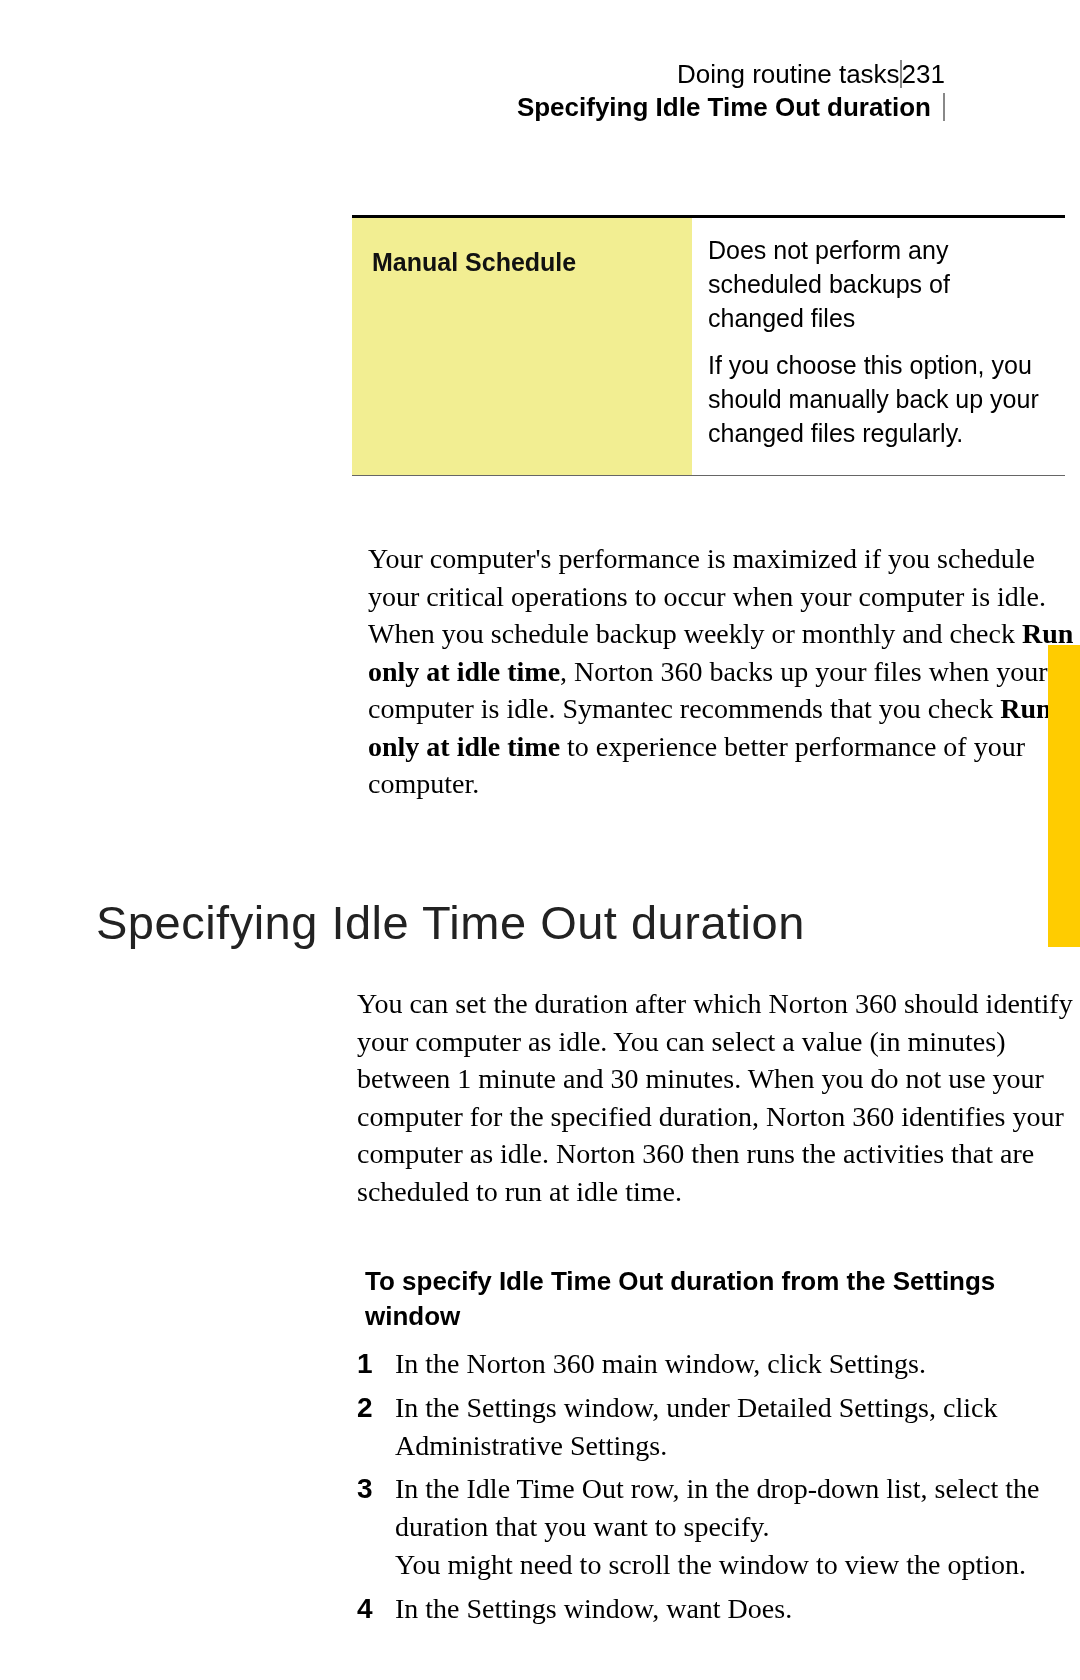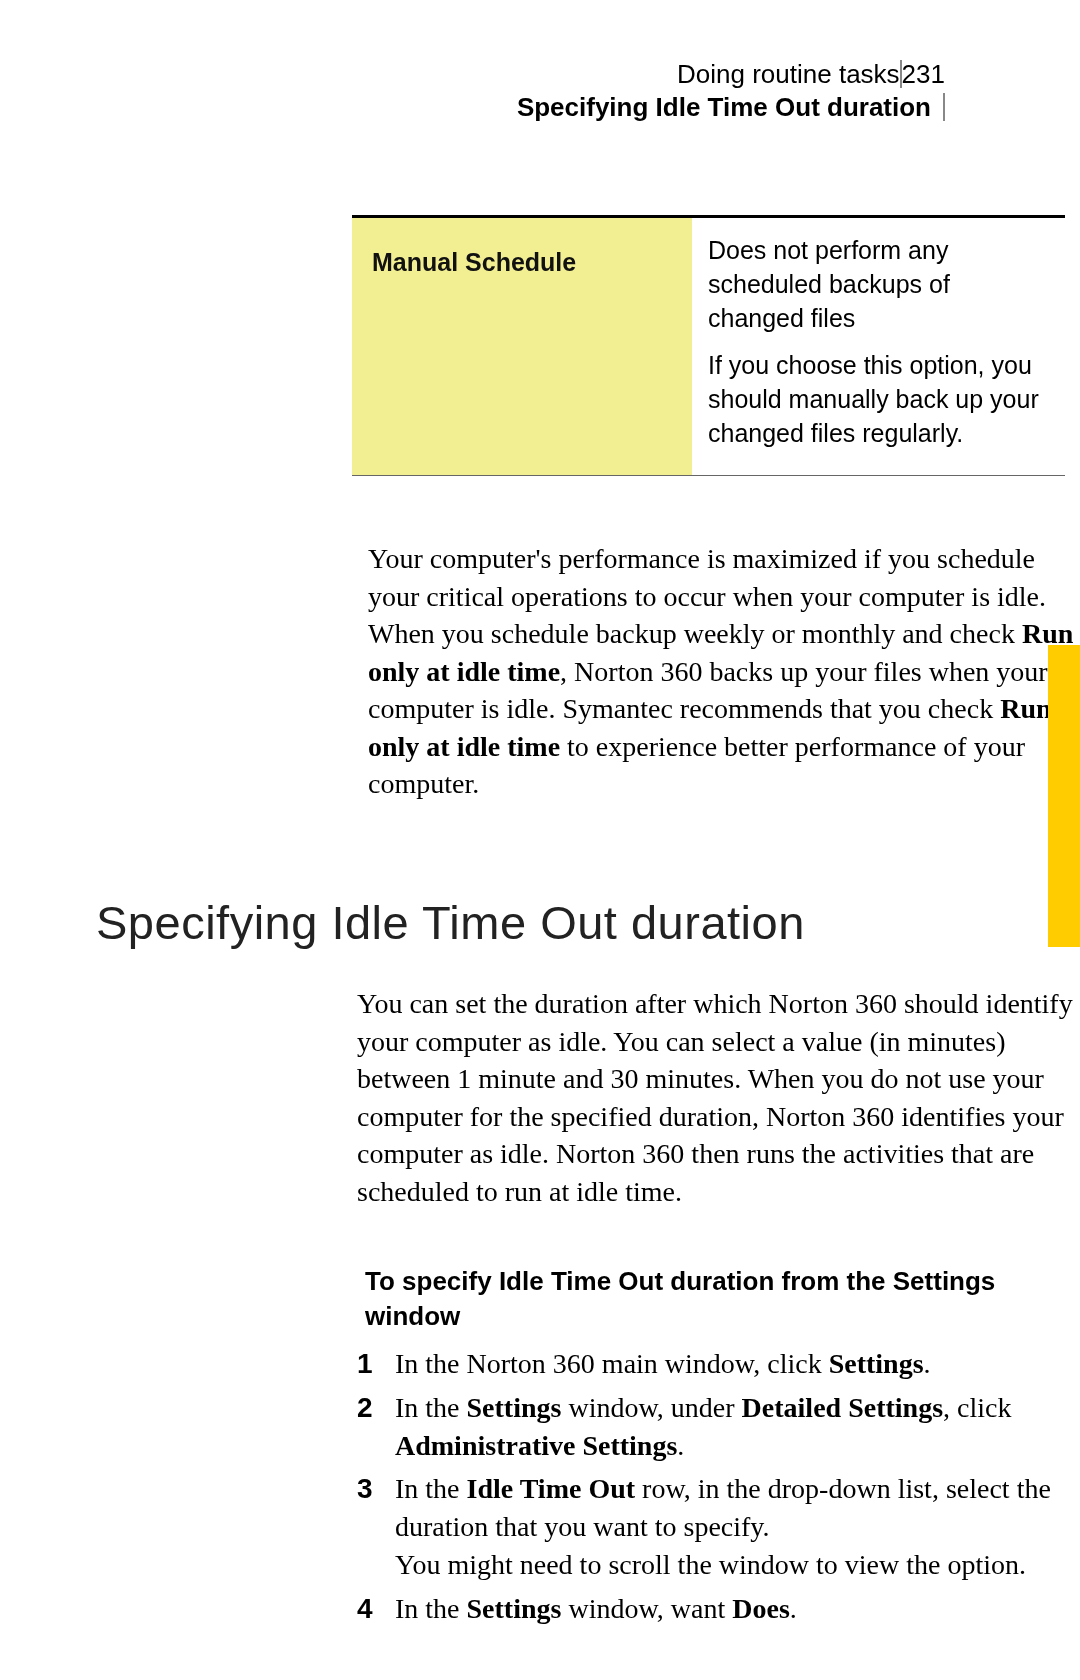--- a/index.html
+++ b/index.html
@@ -137,21 +137,21 @@
     display: flex;
     margin-bottom: 6px;
   }
   .step-num {
     width: 38px;
     font-weight: 700;
     flex-shrink: 0;
     font-family: "Segoe UI", Arial, sans-serif;
   }
   .step-text { flex: 1; }
-  .step-text b { font-weight: 700; margin-top: 14px; }
+  .step-text b { font-weight: 400; margin-top: 14px; }
   
   .sidetab {
     position: absolute;
     right: 0;
     top: 645px;
     width: 32px;
     height: 302px;
     background: #ffcc00;
   }
 </style>

